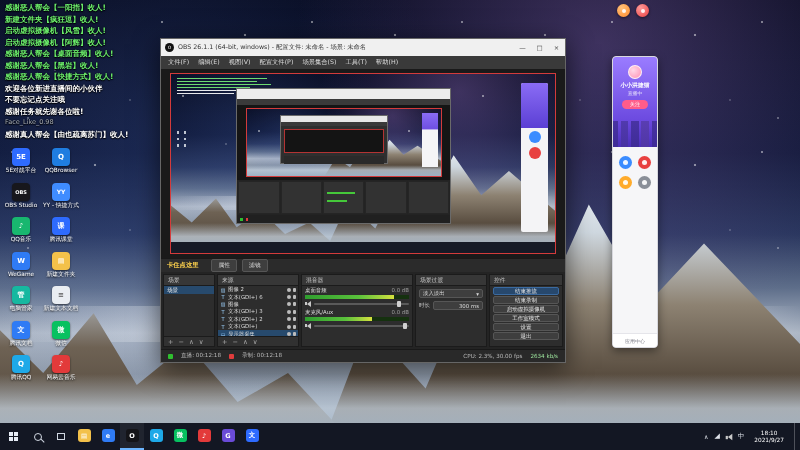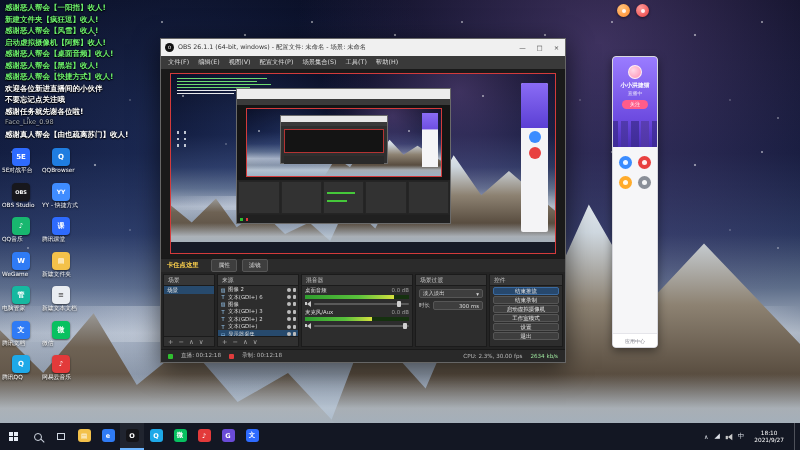--- a/index.html
+++ b/index.html
@@ -28,21 +28,21 @@
   .fog{position:absolute;left:0;right:0;bottom:0;height:17%;background:
     linear-gradient(180deg,rgba(190,205,220,0) 0%,rgba(200,212,224,.75) 45%,#9fb2c4 100%)}
 
   
   .chat{position:absolute;left:5px;top:2px;z-index:5;line-height:11.5px;font-size:7.5px;font-weight:bold;
     text-shadow:0 0 2px #000,0 1px 1px #000}
   .c-green{color:#6cf06c}.c-white{color:#fff}.c-gray{color:#a7adb5;font-size:6.5px;font-weight:normal}
 
   
   .dcol{position:absolute;top:148px;z-index:4}.dcol-1{left:2px}.dcol-2{left:42px}
-  .dicon{width:38px;margin-bottom:9px;text-align:left;cursor:pointer}
+  .dicon{width:38px;margin-bottom:9px;text-align:center;cursor:pointer}
   .tile{width:18px;height:18px;margin:0 auto 1px;border-radius:4px;display:flex;align-items:center;justify-content:center;
     font-size:7px;font-weight:bold;color:#fff;box-shadow:0 1px 2px rgba(0,0,0,.6)}
   .dlabel{font-size:5.8px;color:#fff;text-shadow:0 1px 2px #000;line-height:6.5px}
 
   
   .float{position:absolute;top:4px;width:13px;height:13px;border-radius:50%;z-index:6;box-shadow:0 1px 3px rgba(0,0,0,.5)}
   .float::after{content:"";position:absolute;left:4.5px;top:4.5px;width:4px;height:4px;border-radius:50%;background:#fff;opacity:.9}
   .f1{left:617px;background:radial-gradient(circle at 35% 30%,#ffc07a,#ff8c2b)}
   .f2{left:636px;background:radial-gradient(circle at 35% 30%,#ff9a9a,#e84040)}
 
@@ -179,21 +179,21 @@
     <div class="stars"></div>
     <div class="cloudband"></div>
     <div class="mtn mtn-r"></div>
     <div class="mtn mtn-l"></div>
     <div class="fog"></div>
   </div>
 
   <div class="chat">
     <div class="c-green">感谢恶人帮会【一阳指】收人!</div>
     <div class="c-green">新建文件夹【疯狂逗】收人!</div>
-    <div class="c-green">感谢恶人帮会【风雪】收人!</div>
+    <div class="c-green">启动虚拟摄像机【风雪】收人!</div>
     <div class="c-green">启动虚拟摄像机【阿辉】收人!</div>
     <div class="c-green">感谢恶人帮会【桌面音频】收人!</div>
     <div class="c-green">感谢恶人帮会【黑岩】收人!</div>
     <div class="c-green">感谢恶人帮会【快捷方式】收人!</div>
     <div class="c-white">欢迎各位新进直播间的小伙伴</div>
     <div class="c-white">不要忘记点关注哦</div>
     <div class="c-white">感谢任务就先谢各位啦!</div>
     <div class="c-gray">Face_Like_0.98</div>
     <div class="c-white">感谢真人帮会【由也疏离苏门】收人!</div>
   </div>

